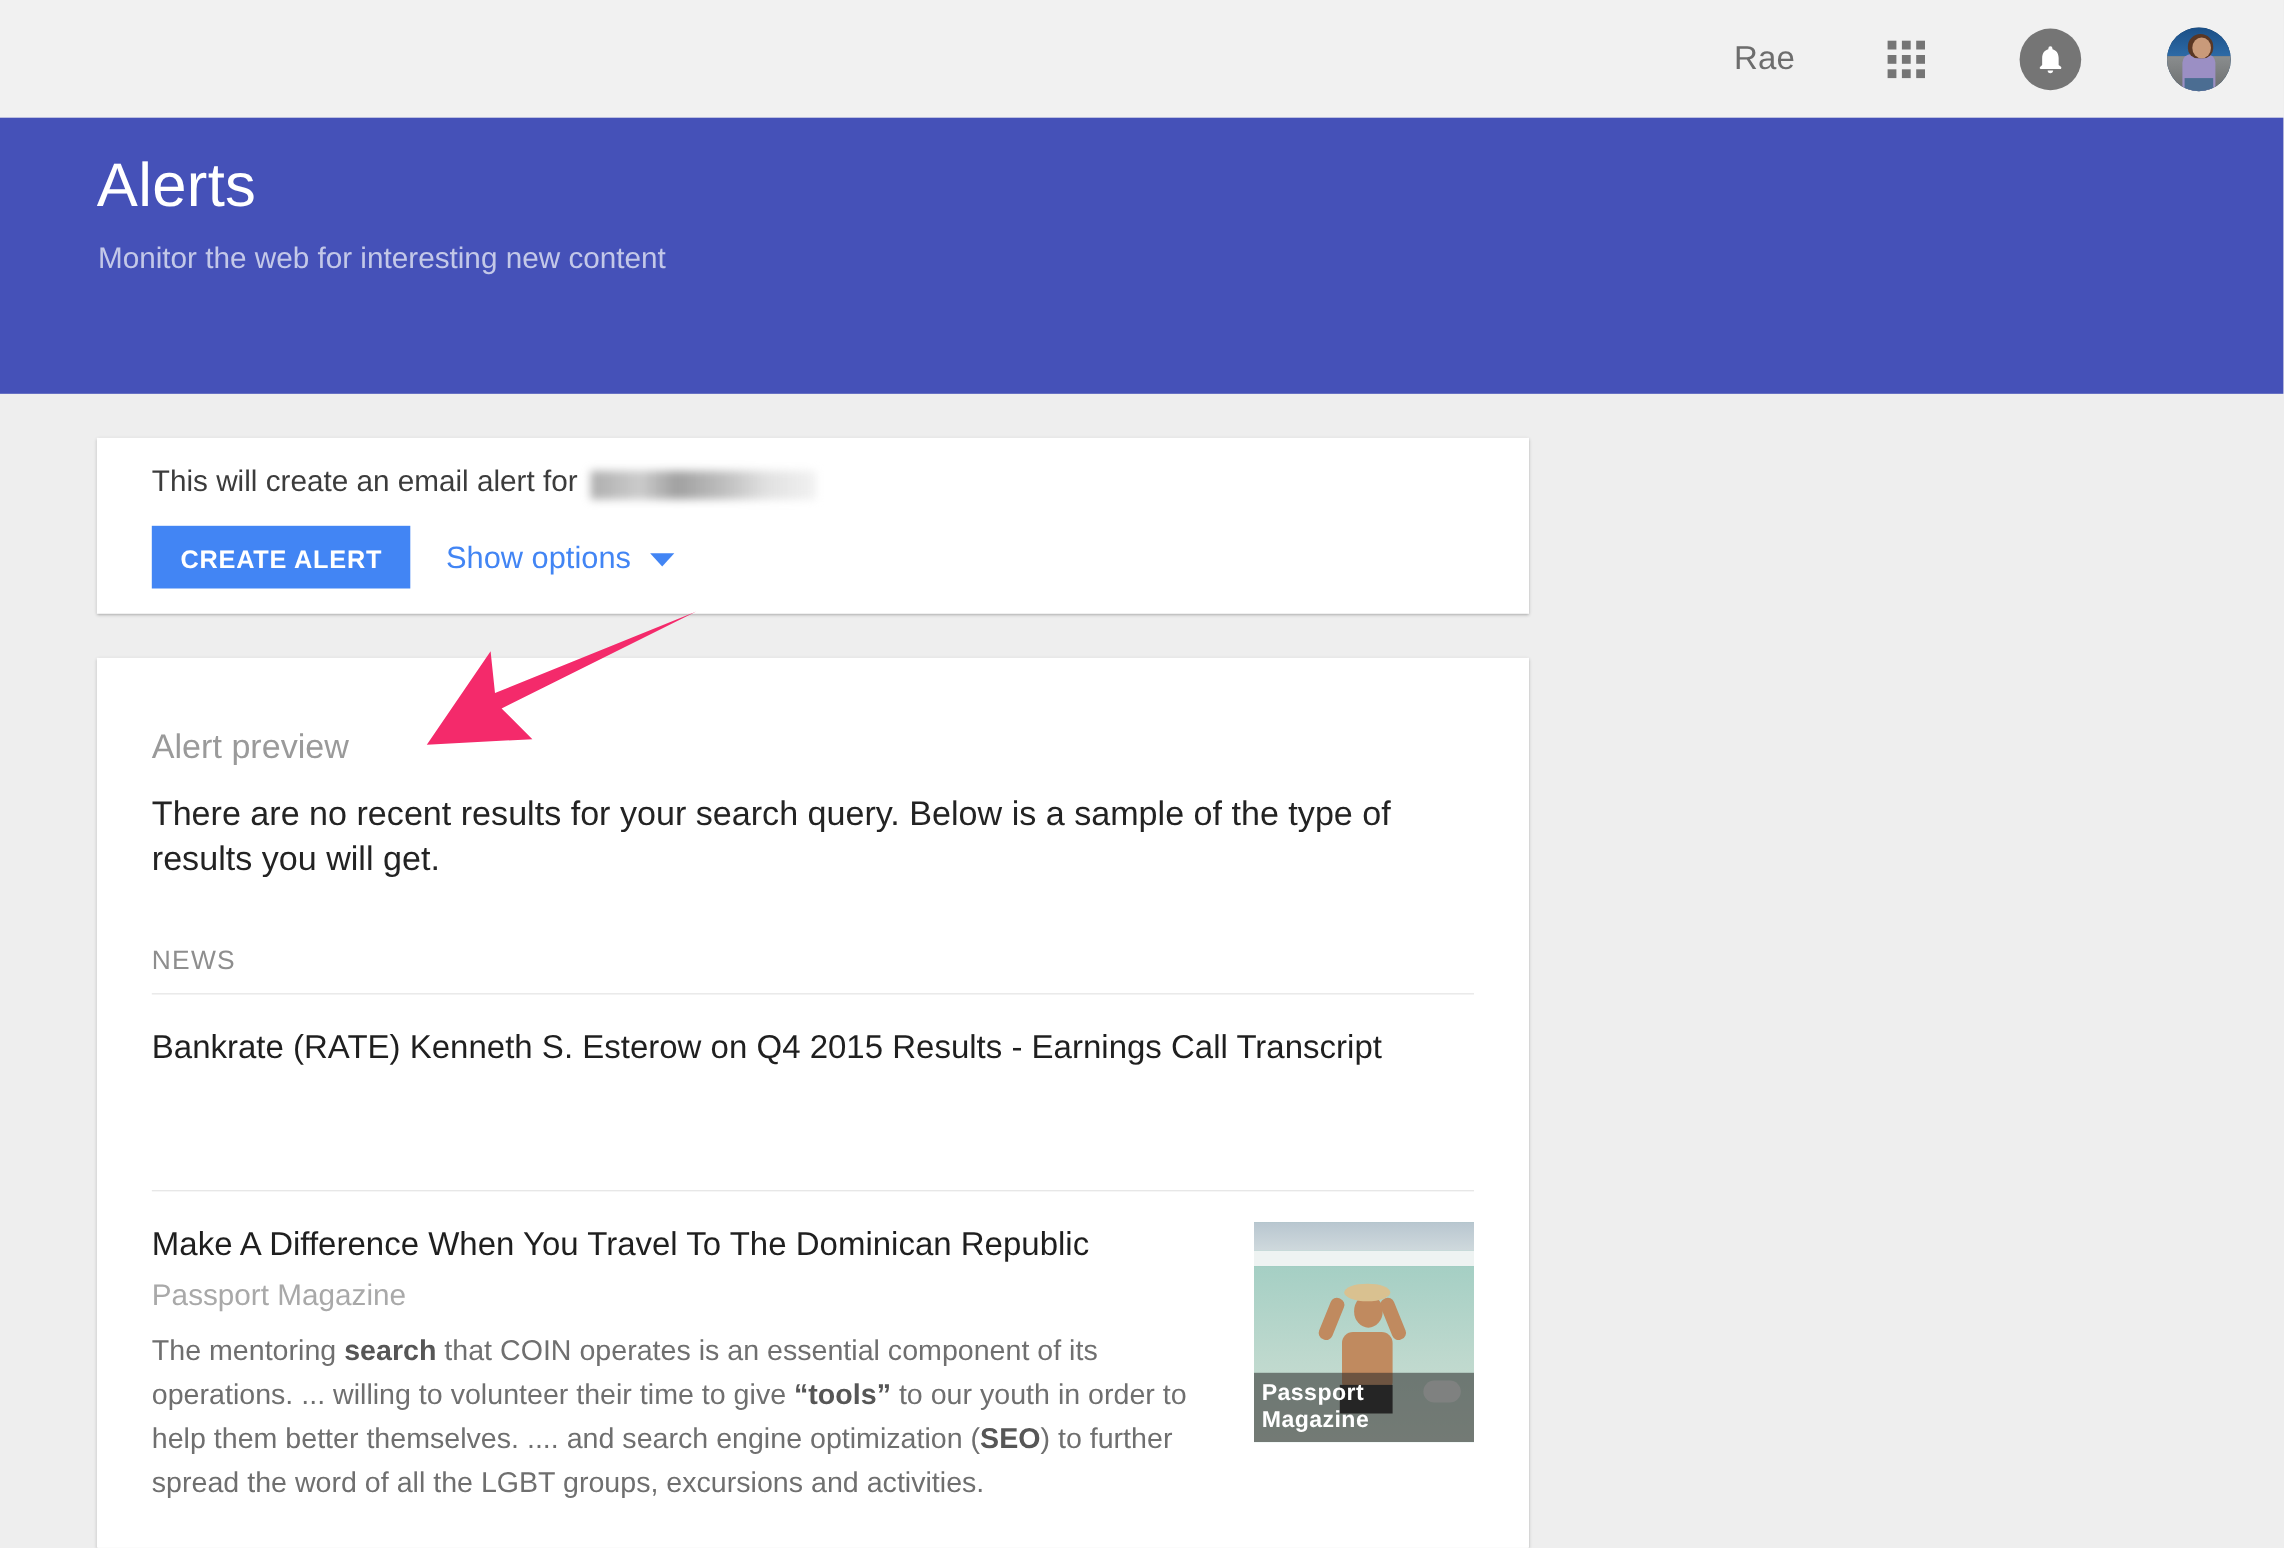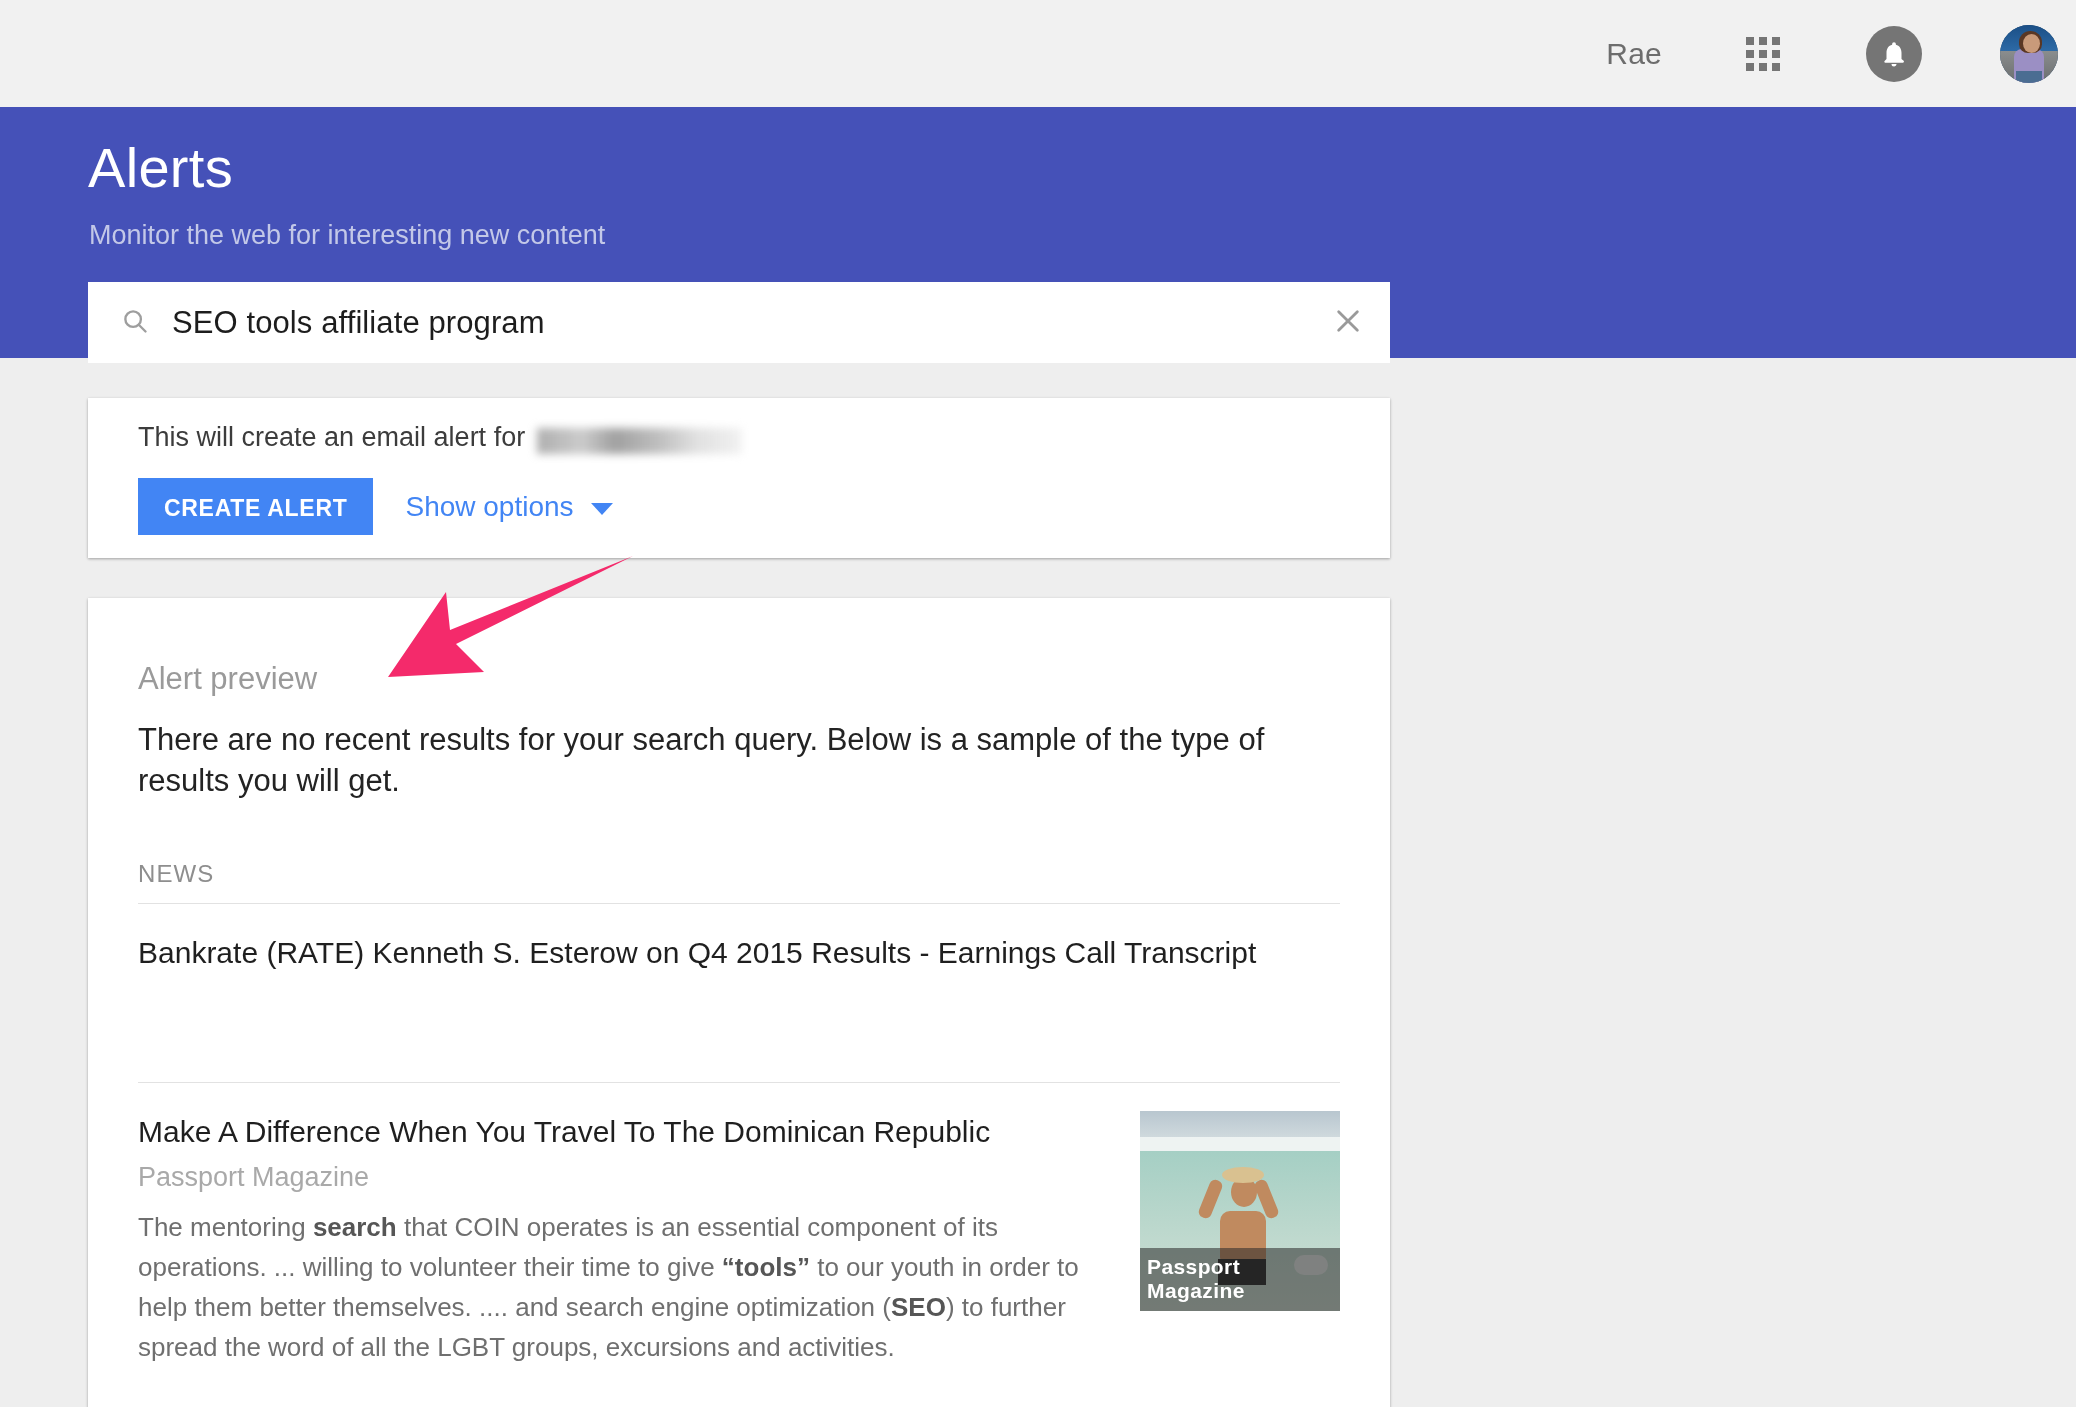--- a/index.html
+++ b/index.html
@@ -19,21 +19,21 @@
   .topbar {
     position: absolute;
     left: 0; top: 0;
     width: 2076px;
     height: 107px;
     background: #f1f1f1;
     display: flex;
     align-items: center;
     justify-content: flex-end;
     box-sizing: border-box;
-    padding-right: 18px;
+    padding-right: 48px;
     gap: 40px;
   }
   .topbar-user {
     color: #6d6d6d;
     font-size: 30px;
     margin-right: 44px;
     letter-spacing: .2px;
   }
   .apps-grid {
     width: 34px;
@@ -339,35 +339,20 @@
     <div class="jeans"></div>
     <div class="hair"></div>
     <div class="head"></div>
   </div>
 </div>
 
 <div class="hero" style="background: rgb(69, 81, 184);">
   <div class="hero-title">Alerts</div>
   <div class="hero-sub">Monitor the web for interesting new content</div>
 
-  <div class="searchbar">
-    <span class="search-icon">
-      <svg width="30" height="30" viewBox="0 0 24 24">
-        <circle cx="10.5" cy="10.5" r="6.2" fill="none" stroke="#9e9e9e" stroke-width="1.9"></circle>
-        <line x1="15.2" y1="15.2" x2="20.4" y2="20.4" stroke="#9e9e9e" stroke-width="1.9" stroke-linecap="round"></line>
-      </svg>
-    </span>
-    <span class="search-value" placeholder="Create an alert about...">SEO tools affiliate program</span>
-    <span class="clear-icon">
-      <svg width="32" height="32" viewBox="0 0 24 24">
-        <line x1="5" y1="5" x2="19" y2="19" stroke="#9a9a9a" stroke-width="2.1" stroke-linecap="round"></line>
-        <line x1="19" y1="5" x2="5" y2="19" stroke="#9a9a9a" stroke-width="2.1" stroke-linecap="round"></line>
-      </svg>
-    </span>
-  </div>
 </div>
 
 <div class="card card-create">
   <div class="create-line">
     <span>This will create an email alert for</span>
     <span class="blur-email"></span>
   </div>
   <div class="create-row">
     <button class="btn-create" style="background: rgb(66, 133, 244);">CREATE ALERT</button>
     <div class="show-options" style="color: rgb(66, 133, 244);">

